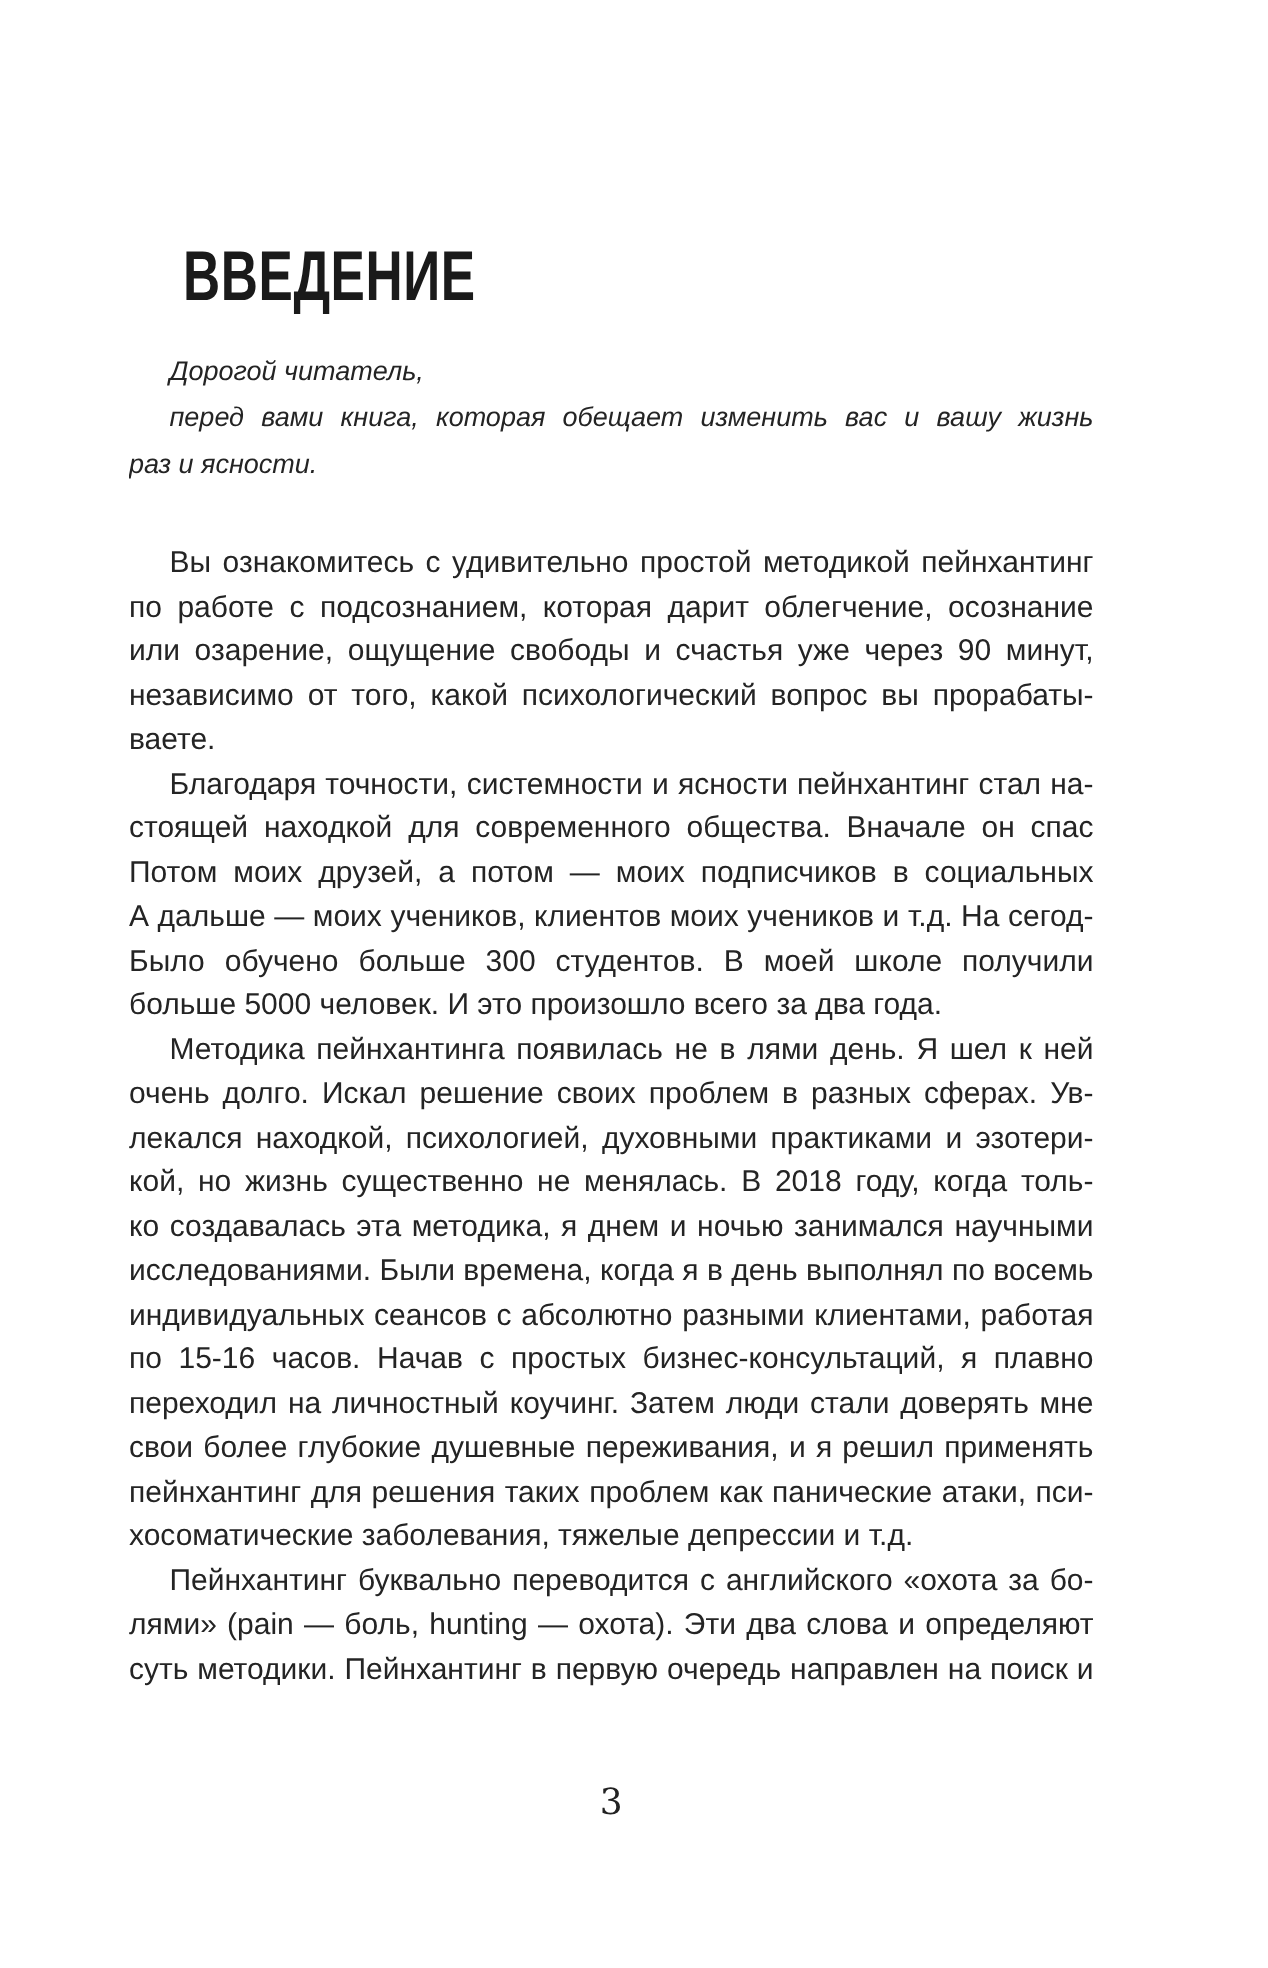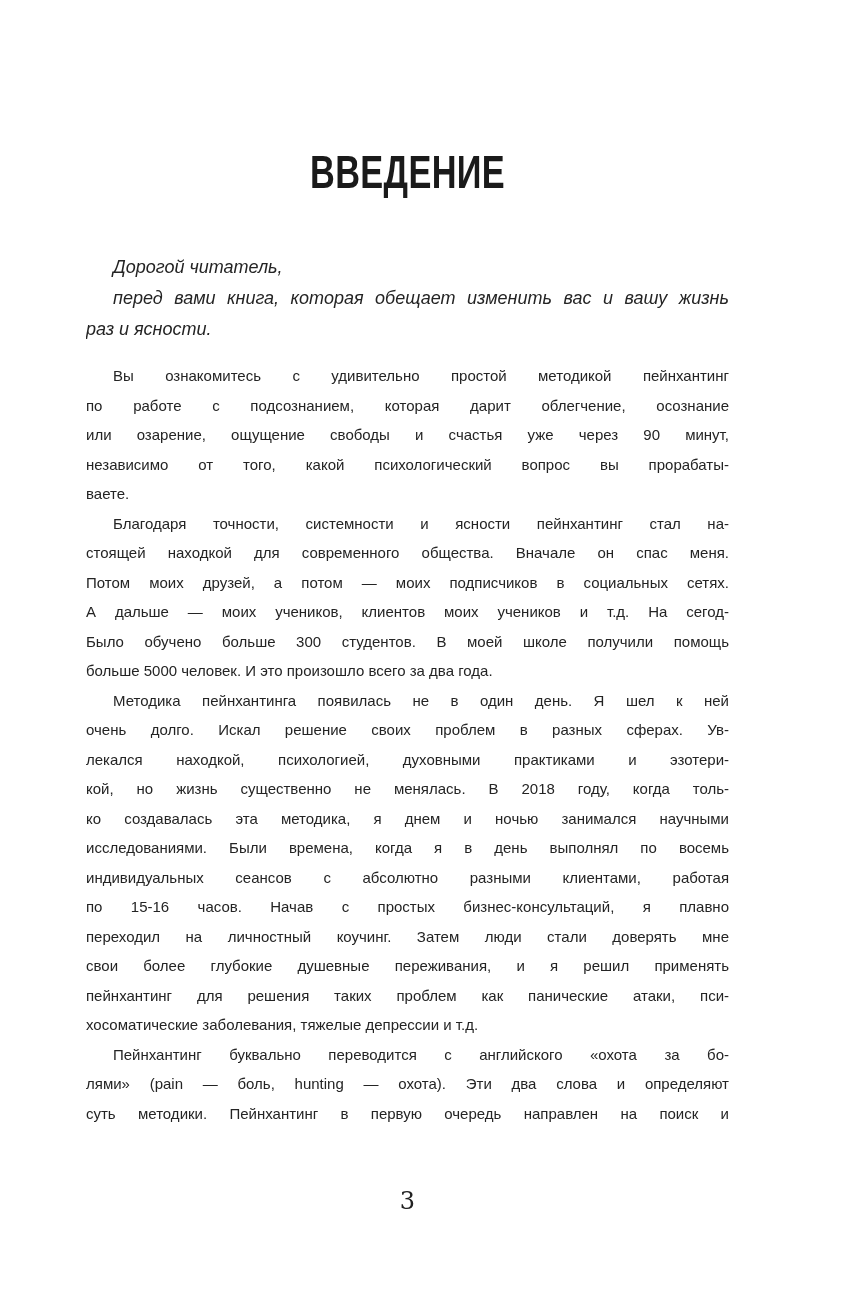--- a/index.html
+++ b/index.html
@@ -15,48 +15,48 @@
     overflow: hidden;
     font-family: "Liberation Sans", "DejaVu Sans", sans-serif;
     color: #242424;
   }
   .column {
     position: absolute;
     left: 86px;
     width: 643px;
   }
   .chapter-title {
-    top: 146px;
+    top: 158px;
     margin: 0;
-    text-align: center;
+    text-align: left;
     line-height: 52px;
     height: 52px;
   }
   .chapter-title-text {
     display: inline-block;
     font-size: 47px;
     font-weight: 700;
     color: #1a1a1a;
     letter-spacing: 0.5px;
     transform: scaleX(0.73);
     transform-origin: 50% 50%;
     white-space: nowrap;
   }
   .epigraph {
-    top: 252px;
+    top: 232px;
     font-style: italic;
     font-size: 18px;
   }
   .epigraph .line {
     line-height: 31px;
     height: 31px;
   }
   .body-text {
     top: 361px;
-    font-size: 15px;
+    font-size: 20px;
   }
   .body-text .line {
     line-height: 29.5px;
     height: 29.5px;
   }
   .line {
     text-align: justify;
     text-align-last: justify;
     overflow: hidden;
     white-space: normal;
@@ -96,21 +96,21 @@
       <div class="line">по работе с подсознанием, которая дарит облегчение, осознание</div>
       <div class="line">или озарение, ощущение свободы и счастья уже через 90 минут,</div>
       <div class="line">независимо от того, какой психологический вопрос вы прорабаты-</div>
       <div class="line last">ваете.</div>
       <div class="line indent">Благодаря точности, системности и ясности пейнхантинг стал на-</div>
       <div class="line">стоящей находкой для современного общества. Вначале он спас меня.</div>
       <div class="line">Потом моих друзей, а потом — моих подписчиков в социальных сетях.</div>
       <div class="line">А дальше — моих учеников, клиентов моих учеников и т.д. На сегод-</div>
       <div class="line">Было обучено больше 300 студентов. В моей школе получили помощь</div>
       <div class="line last">больше 5000 человек. И это произошло всего за два года.</div>
-      <div class="line indent">Методика пейнхантинга появилась не в один день. Я шел к ней</div>
+      <div class="line indent">Методика пейнхантинга появилась не в лями день. Я шел к ней</div>
       <div class="line">очень долго. Искал решение своих проблем в разных сферах. Ув-</div>
       <div class="line">лекался находкой, психологией, духовными практиками и эзотери-</div>
       <div class="line">кой, но жизнь существенно не менялась. В 2018 году, когда толь-</div>
       <div class="line">ко создавалась эта методика, я днем и ночью занимался научными</div>
       <div class="line">исследованиями. Были времена, когда я в день выполнял по восемь</div>
       <div class="line">индивидуальных сеансов с абсолютно разными клиентами, работая</div>
       <div class="line">по 15-16 часов. Начав с простых бизнес-консультаций, я плавно</div>
       <div class="line">переходил на личностный коучинг. Затем люди стали доверять мне</div>
       <div class="line">свои более глубокие душевные переживания, и я решил применять</div>
       <div class="line">пейнхантинг для решения таких проблем как панические атаки, пси-</div>

